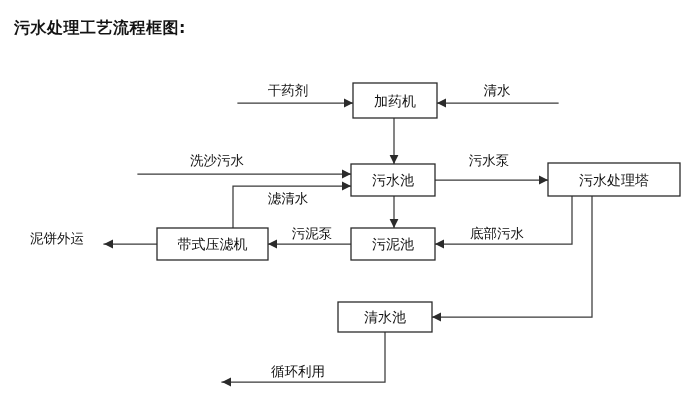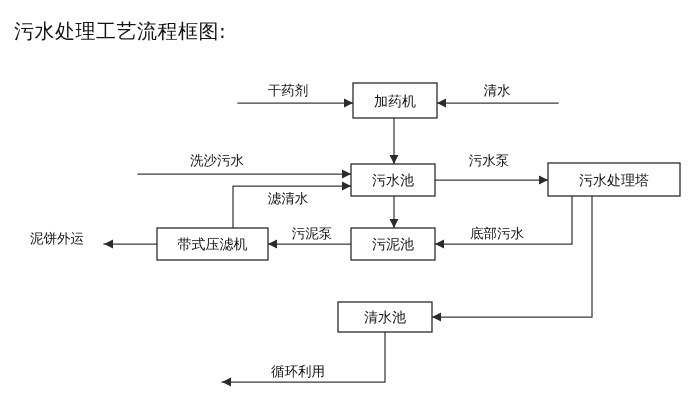--- a/index.html
+++ b/index.html
@@ -19,22 +19,22 @@
   #diagram-root {
     position: absolute;
     inset: 0;
     width: 700px;
     height: 420px;
   }
   .page-title {
     position: absolute;
     left: 14px;
     top: 18px;
-    font-size: 20px;
-    font-weight: normal;
+    font-size: 16px;
+    font-weight: bold;
     letter-spacing: 0.5px;
     color: #141414;
     white-space: nowrap;
   }
   svg.flow-canvas {
     position: absolute;
     left: 0;
     top: 0;
     width: 700px;
     height: 420px;

